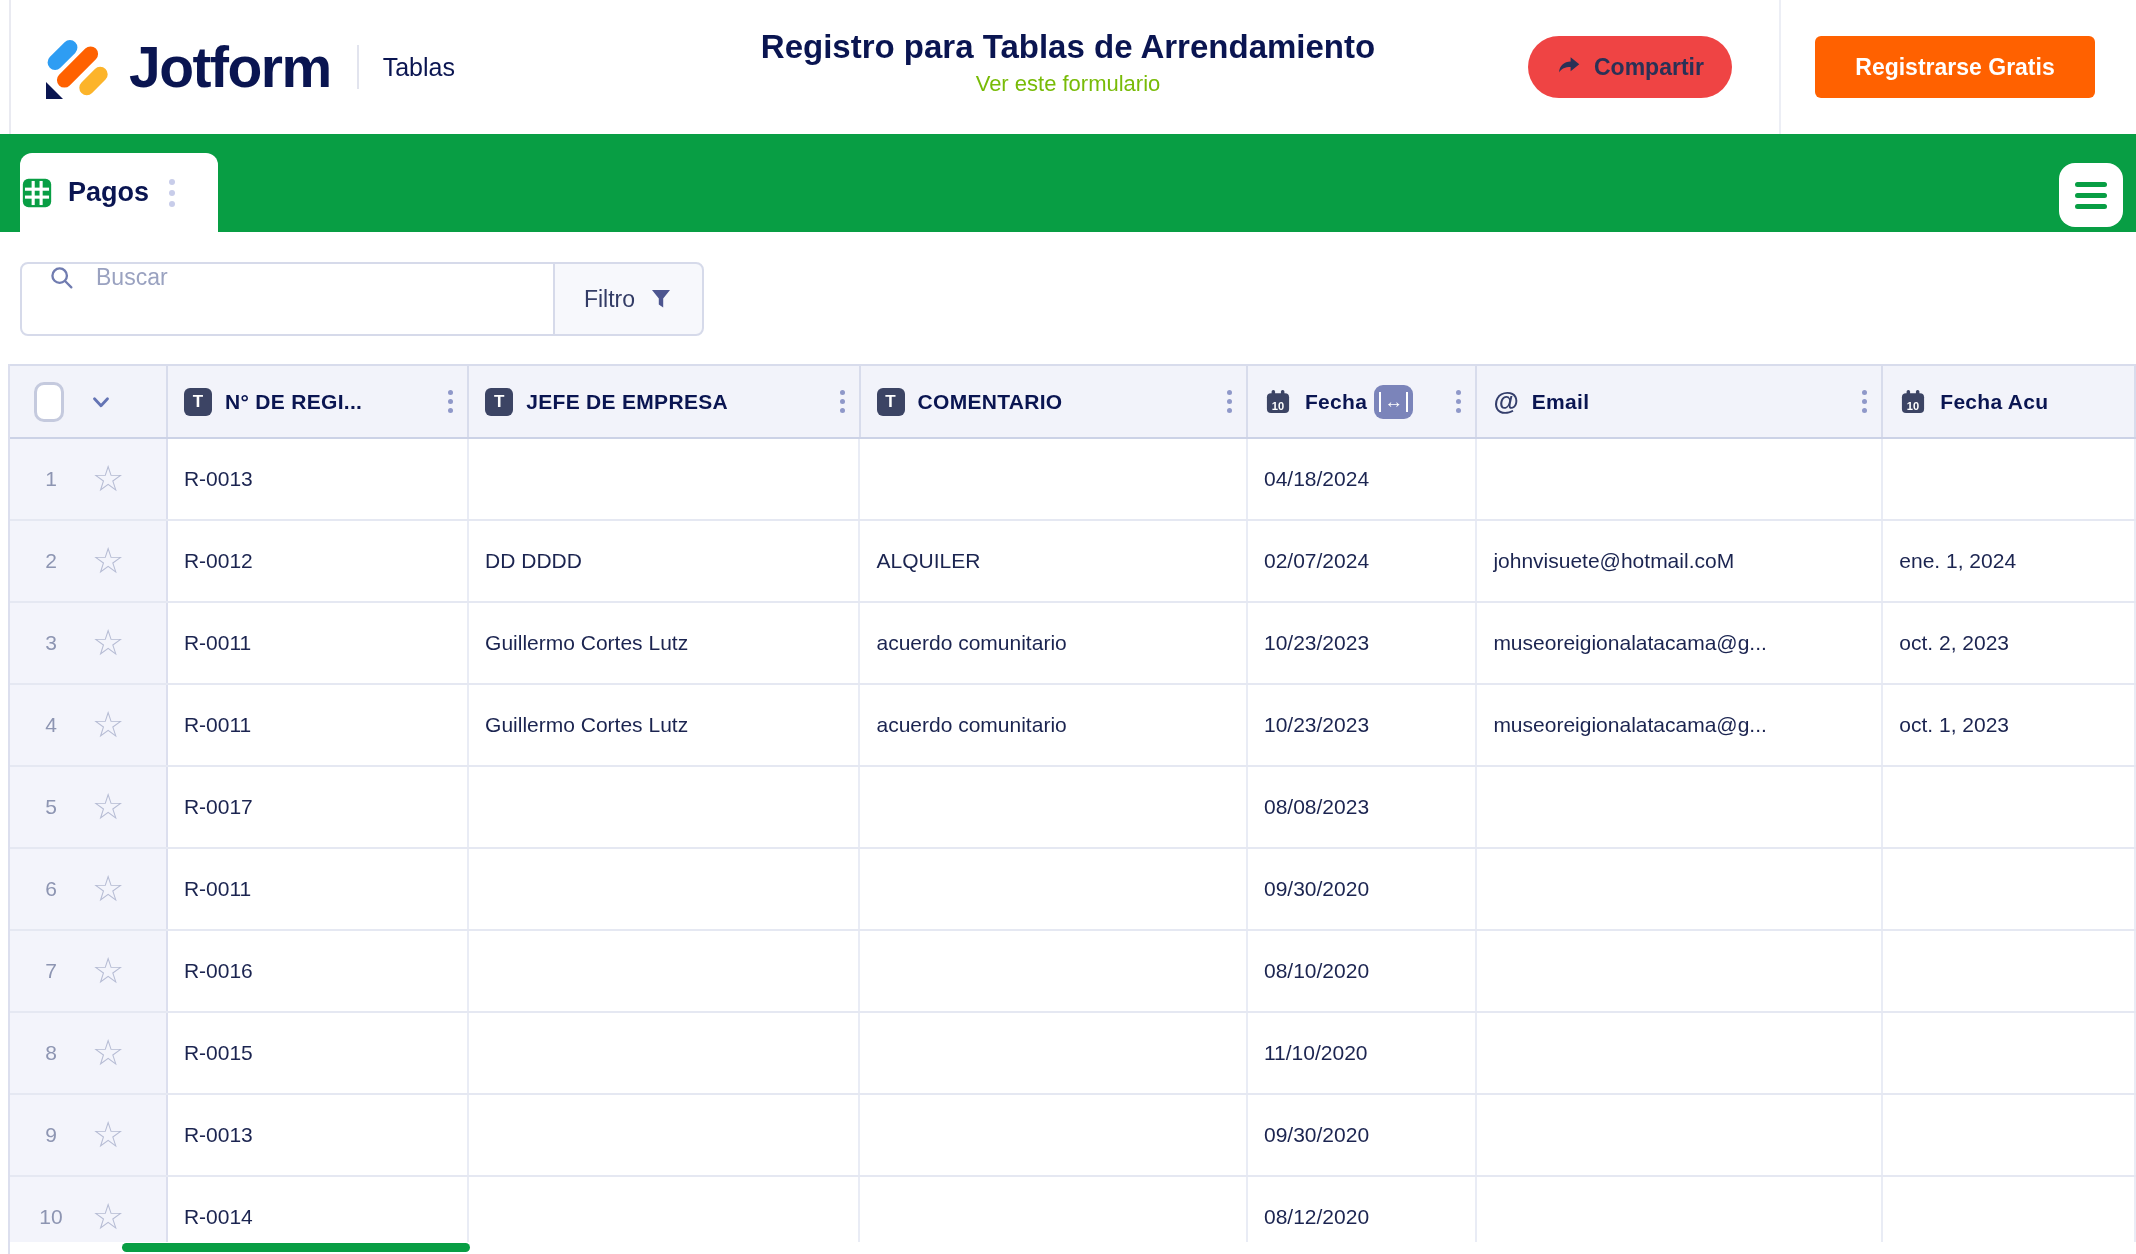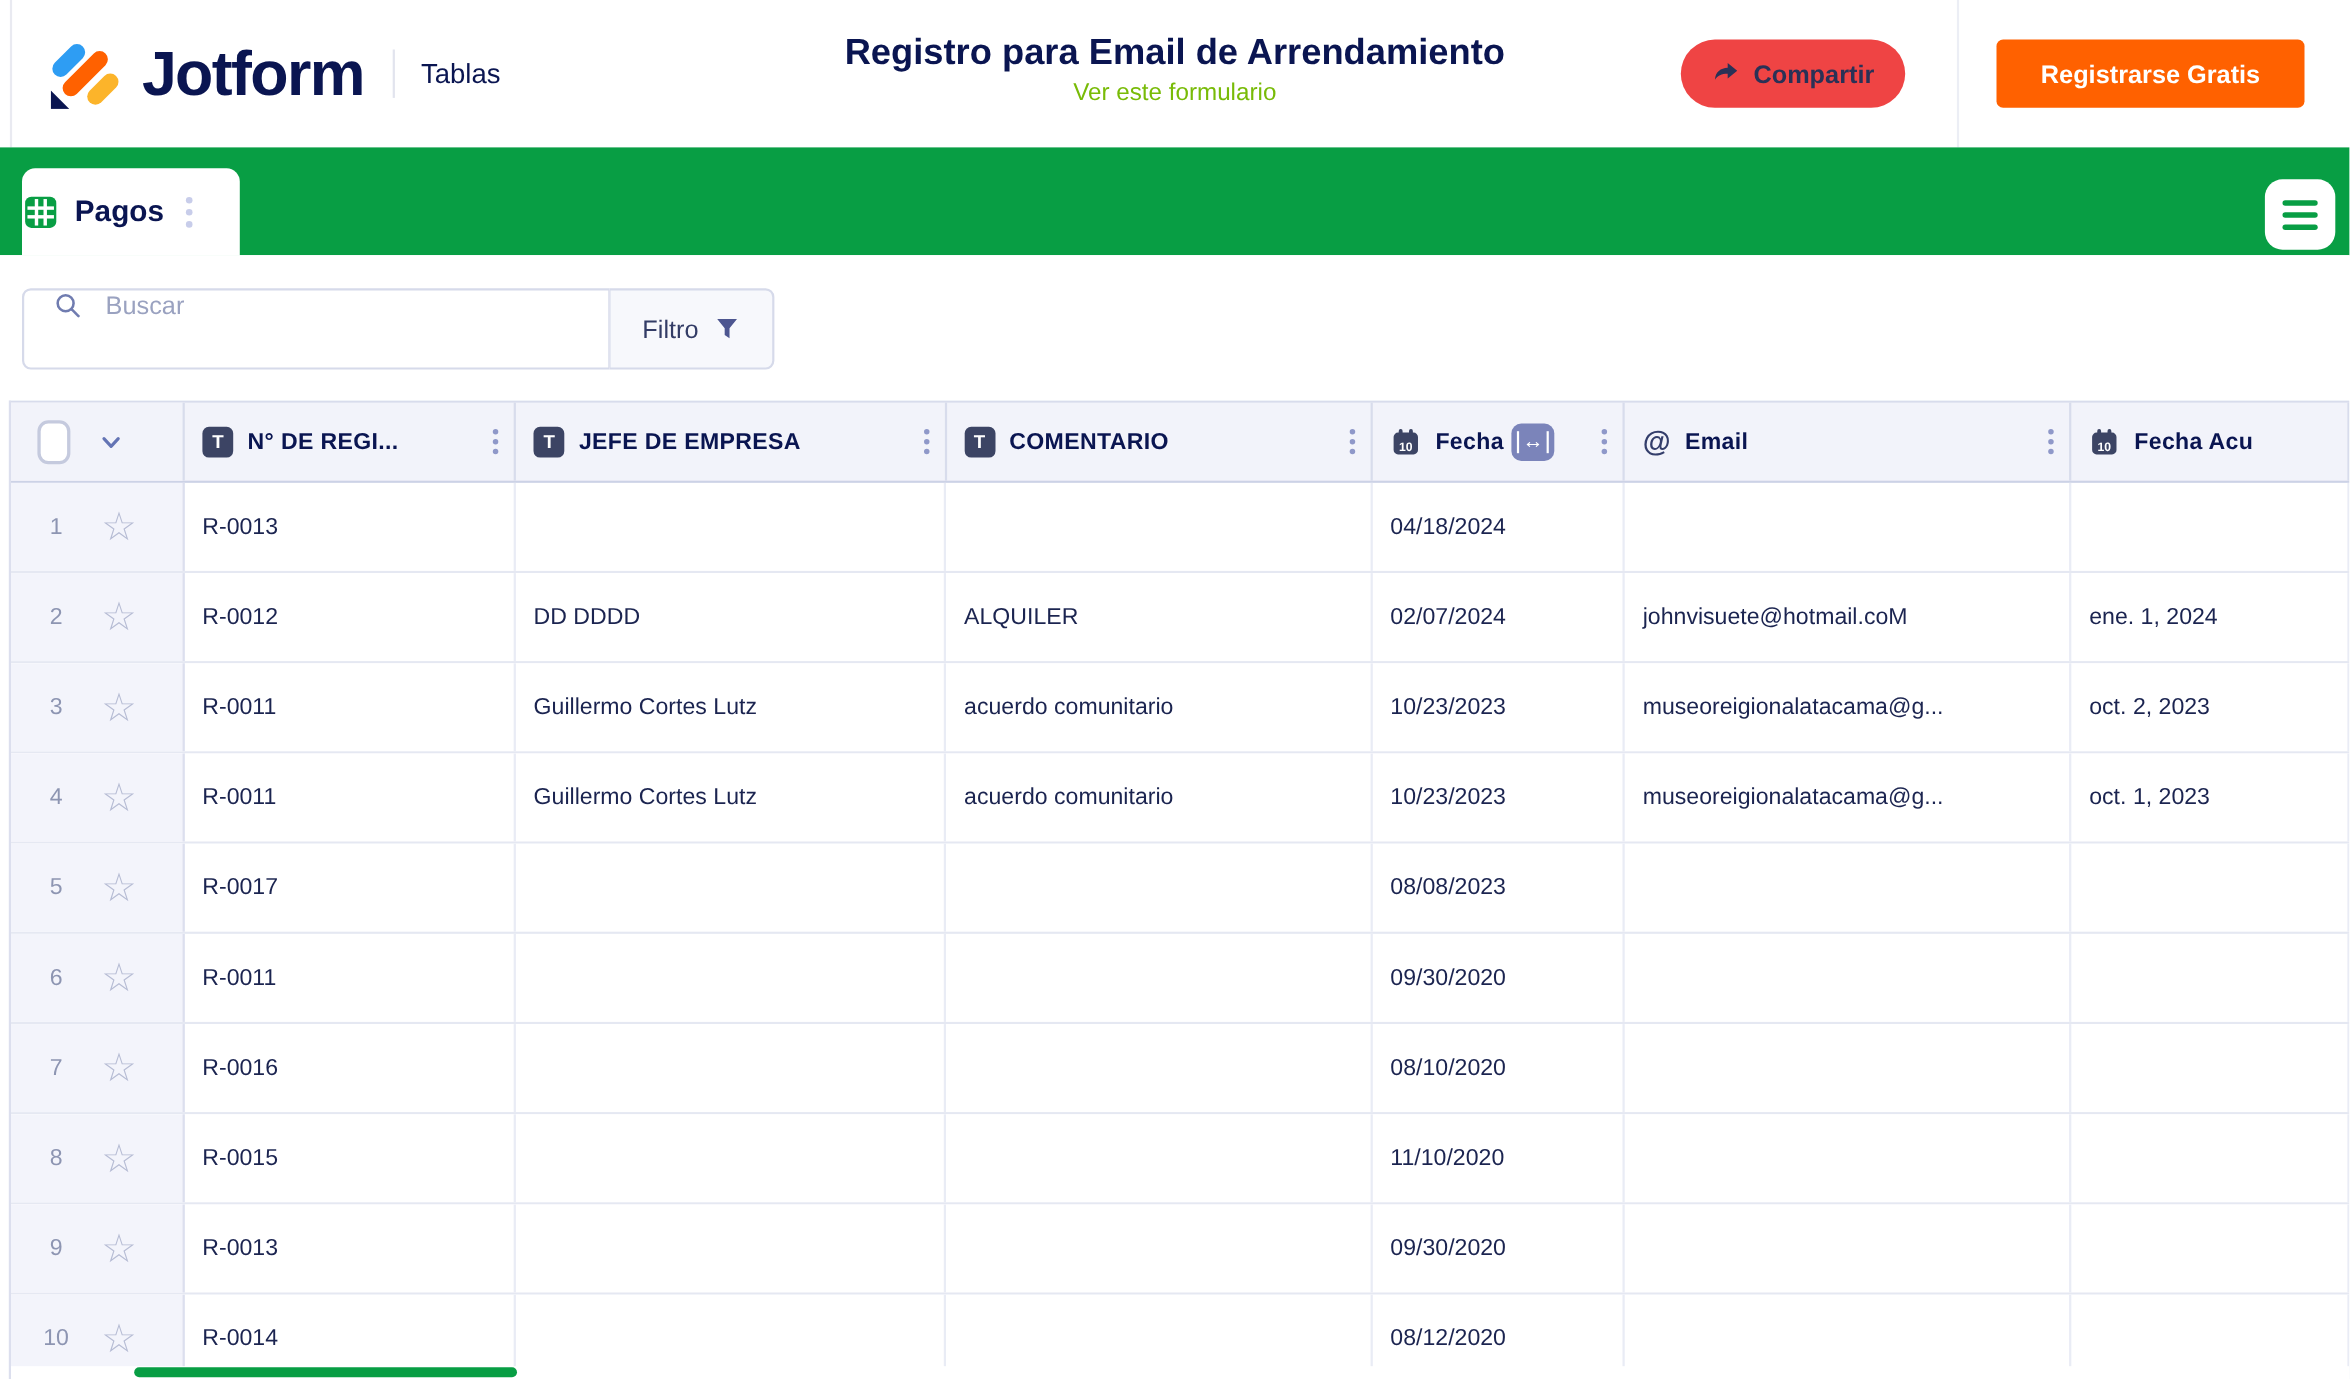--- a/index.html
+++ b/index.html
@@ -93,21 +93,21 @@
       <i class="lbar orange"></i>
       <i class="lbar yellow"></i>
       <i class="lwedge"></i>
     </div>
     <span class="brand-text">Jotform</span>
     <span class="brand-divider"></span>
     <span class="product-name">Tablas</span>
   </div>
 
   <div class="title-block">
-    <div class="page-title">Registro para Email de Arrendamiento</div>
+    <div class="page-title">Registro para Tablas de Arrendamiento</div>
     <a class="view-form">Ver este formulario</a>
   </div>
 
   <div class="share-btn">
     <svg width="26" height="26" viewBox="0 0 24 24">
       <path d="M13.5 3 L21.5 9.5 L13.5 16 V12.1 C8.2 12.1 5.2 13.6 2.8 17 C3.2 10.6 7.6 7.2 13.5 7 Z" fill="#2a3156"></path>
     </svg>
     <span>Compartir</span>
   </div>
 

